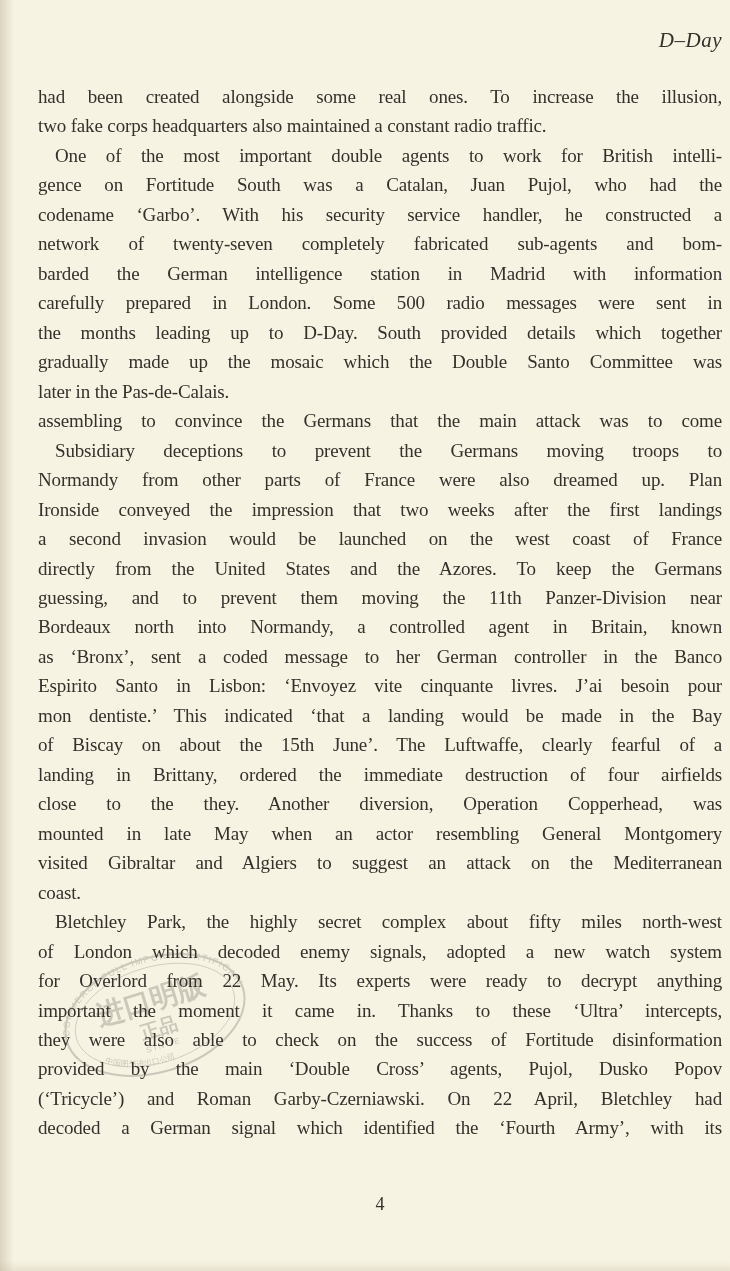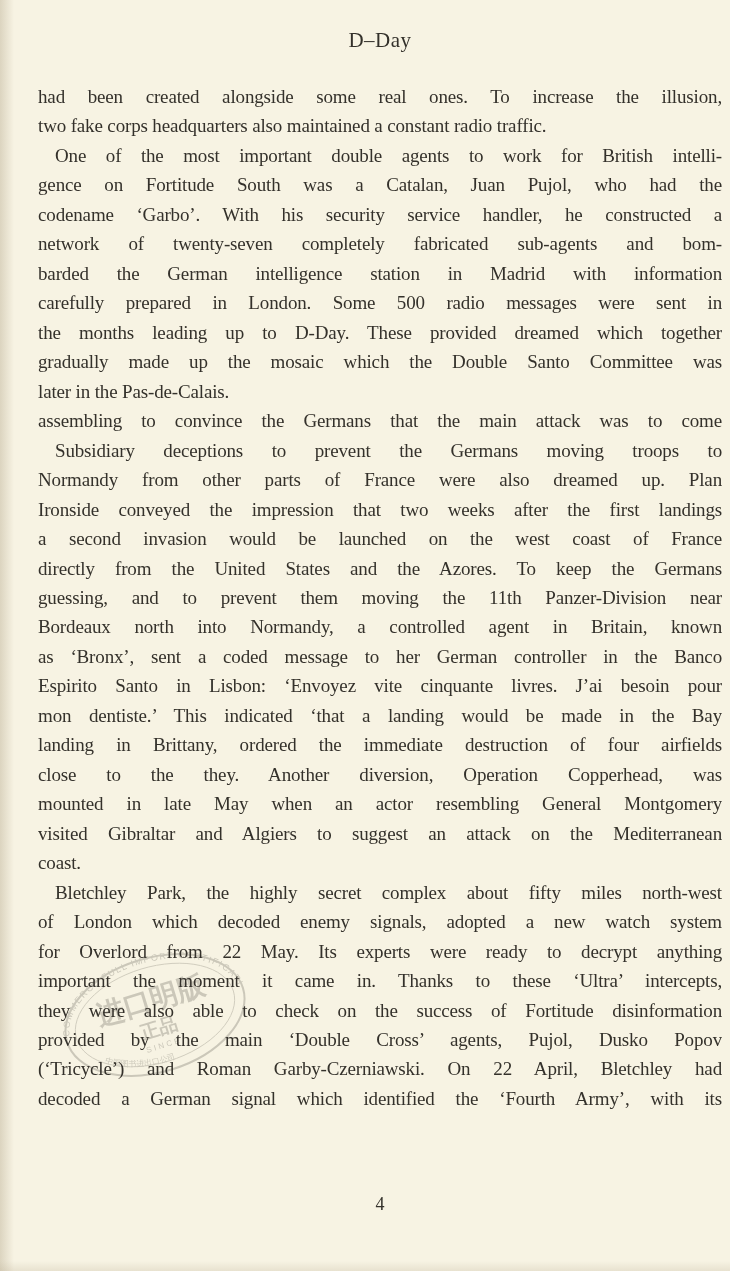--- a/index.html
+++ b/index.html
@@ -18,21 +18,21 @@
     background: linear-gradient(to right, rgba(186,174,148,0.45), rgba(186,174,148,0));
     pointer-events: none;
   }
   .edge-shade-bottom {
     position: absolute; left: 0; right: 0; bottom: 0; height: 10px;
     background: linear-gradient(to top, rgba(186,174,148,0.25), rgba(186,174,148,0));
     pointer-events: none;
   }
   .running-header {
     position: absolute; top: 28px; left: 38px; width: 684px;
-    text-align: center; font-size: 21px;
+    text-align: right; font-style: italic; font-size: 21px;
     letter-spacing: 0.5px;
   }
   .body-text {
     position: absolute; top: 82px; left: 38px; width: 684px;
     font-size: 19px; line-height: 29.47px; letter-spacing: -0.15px;
     text-rendering: optimizeLegibility;
   }
   .line { height: 29.47px; overflow: hidden; text-align: justify; }
   .line::after { content: ""; display: inline-block; width: 100%; height: 0; }
   .line.no-just { text-align: left; }
@@ -79,34 +79,35 @@
 
   <div class="body-text">
       <div class="line"><span>had been created alongside some real ones. To increase the illusion,</span></div>
       <div class="line no-just"><span>two fake corps headquarters also maintained a constant radio traffic.</span></div>
       <div class="line indent"><span>One of the most important double agents to work for British intelli-</span></div>
       <div class="line"><span>gence on Fortitude South was a Catalan, Juan Pujol, who had the</span></div>
       <div class="line"><span>codename ‘Garbo’. With his security service handler, he constructed a</span></div>
       <div class="line"><span>network of twenty-seven completely fabricated sub-agents and bom-</span></div>
       <div class="line"><span>barded the German intelligence station in Madrid with information</span></div>
       <div class="line"><span>carefully prepared in London. Some 500 radio messages were sent in</span></div>
-      <div class="line"><span>the months leading up to D-Day. These provided dreamed which together</span></div>
+      <div class="line"><span>the months leading up to D-Day. South provided details which together</span></div>
       <div class="line"><span>gradually made up the mosaic which the Double Santo Committee was</span></div>
       <div class="line no-just"><span>later in the Pas-de-Calais.</span></div>
       <div class="line"><span>assembling to convince the Germans that the main attack was to come</span></div>
       <div class="line indent"><span>Subsidiary deceptions to prevent the Germans moving troops to</span></div>
       <div class="line"><span>Normandy from other parts of France were also dreamed up. Plan</span></div>
       <div class="line"><span>Ironside conveyed the impression that two weeks after the first landings</span></div>
       <div class="line"><span>a second invasion would be launched on the west coast of France</span></div>
       <div class="line"><span>directly from the United States and the Azores. To keep the Germans</span></div>
       <div class="line"><span>guessing, and to prevent them moving the 11th Panzer-Division near</span></div>
       <div class="line"><span>Bordeaux north into Normandy, a controlled agent in Britain, known</span></div>
       <div class="line"><span>as ‘Bronx’, sent a coded message to her German controller in the Banco</span></div>
       <div class="line"><span>Espirito Santo in Lisbon: ‘</span><span class="it">Envoyez vite cinquante livres. J’ai besoin pour</span></div>
       <div class="line"><span class="it">mon dentiste.</span><span>’ This indicated ‘that a landing would be made in the Bay</span></div>
+      <div class="line"><span>of Biscay on about the 15th June’. The Luftwaffe, clearly fearful of a</span></div>
       <div class="line"><span>landing in Brittany, ordered the immediate destruction of four airfields</span></div>
       <div class="line"><span>close to the they. Another diversion, Operation Copperhead, was</span></div>
       <div class="line"><span>mounted in late May when an actor resembling General Montgomery</span></div>
       <div class="line"><span>visited Gibraltar and Algiers to suggest an attack on the Mediterranean</span></div>
       <div class="line no-just"><span>coast.</span></div>
       <div class="line indent"><span>Bletchley Park, the highly secret complex about fifty miles north-west</span></div>
       <div class="line"><span>of London which decoded enemy signals, adopted a new watch system</span></div>
       <div class="line"><span>for Overlord from 22 May. Its experts were ready to decrypt anything</span></div>
       <div class="line"><span>important the moment it came in. Thanks to these ‘Ultra’ intercepts,</span></div>
       <div class="line"><span>they were also able to check on the success of Fortitude disinformation</span></div>

